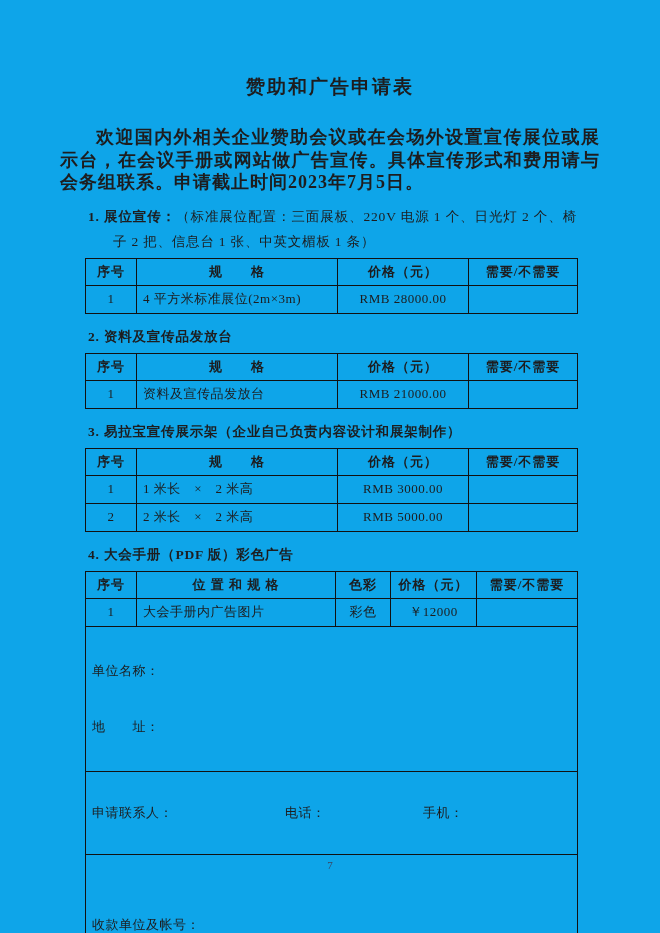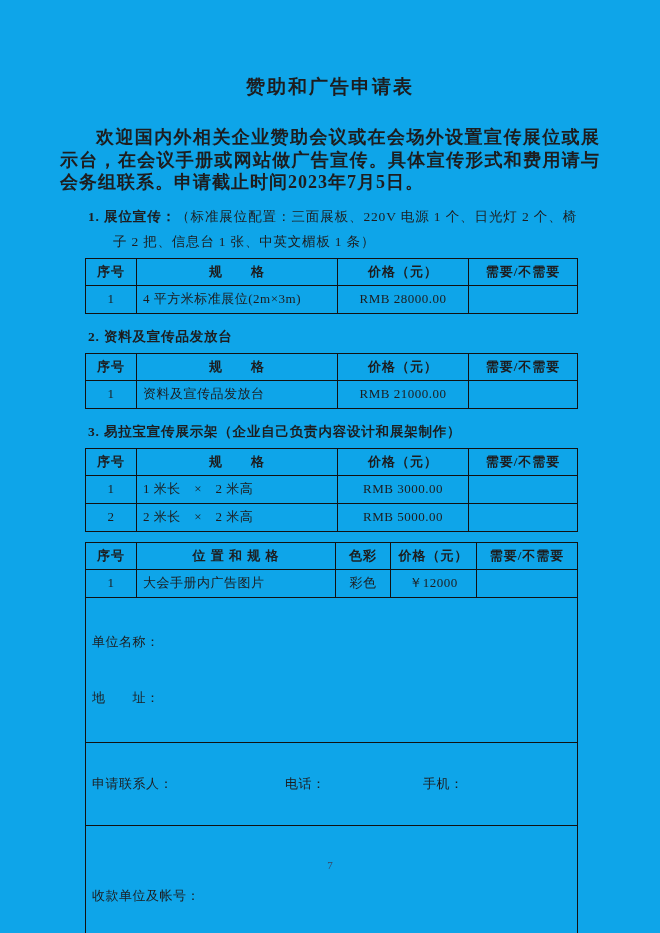--- a/index.html
+++ b/index.html
@@ -192,20 +192,21 @@
         <td class="center">2</td>
         <td class="left">2 米长　×　2 米高</td>
         <td class="center">RMB 5000.00</td>
         <td class="center"></td>
       </tr>
     </tbody>
       </table>
   </div>
 
   <div class="section">
+    <div class="sec-heading"><span>4.</span>&nbsp;<span>大会手册（PDF 版）彩色广告</span></div>
     <table class="fee-table">
       <colgroup>
           <col class="c4-no">
           <col class="c4-spec">
           <col class="c4-color">
           <col class="c4-price">
           <col class="c4-need">
         </colgroup>
       <tbody>
           <tr>

